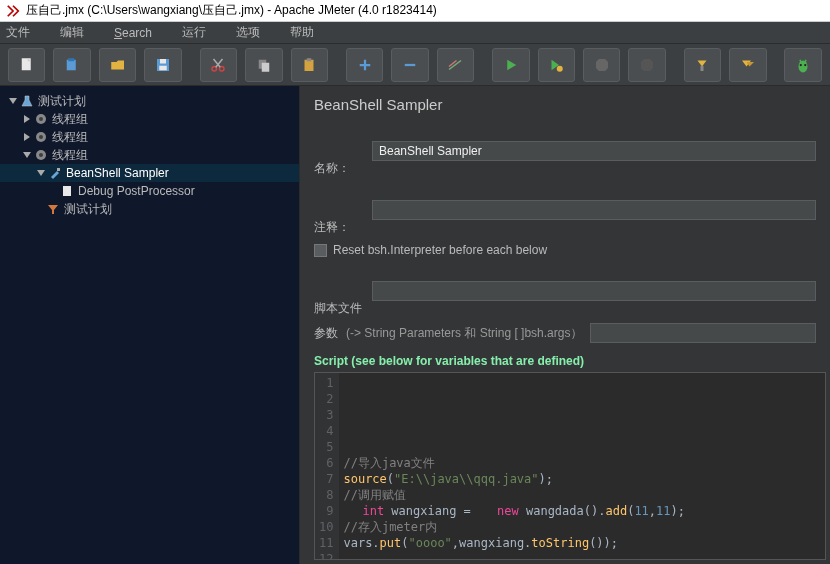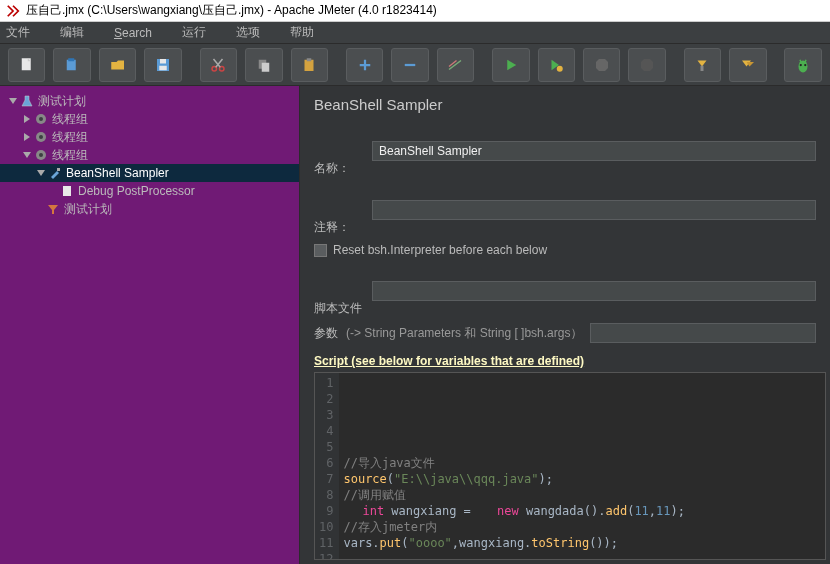--- a/index.html
+++ b/index.html
@@ -53,21 +53,21 @@
     display: flex; align-items:center; justify-content:center;
   }
   .toolbar .tbtn svg { width: 18px; height: 18px; }
   .main {
     display: flex;
     height: calc(564px - 22px - 22px - 42px);
     width: 100%;
   }
   .tree-panel {
     width: 300px;
-    background: #701a75;
+    background: #0f172a;
     border-right: 1px solid #2b2b2b;
     padding-top: 6px;
     overflow: hidden;
   }
   .tree-row {
     display: flex; align-items: center;
     height: 18px;
     padding-left: 4px;
     color: #bbbbbb;
     white-space: nowrap;
@@ -121,22 +121,21 @@
     gap: 6px;
   }
   .checkbox-box {
     width: 13px; height: 13px;
     background: #5a5d5f;
     border: 1px solid #777;
   }
   .script-label {
     padding: 8px 14px 4px 14px;
     font-weight: bold;
-    color: #fef9c3;
-    text-decoration: underline;
+    color: #86efac;
   }
   .editor-wrap {
     flex:1;
     margin: 0 4px 4px 14px;
     display:flex;
     background: #2b2b2b;
     border: 1px solid #555;
     font-family: Consolas, monospace;
     font-size: 12px;
     overflow:hidden;

